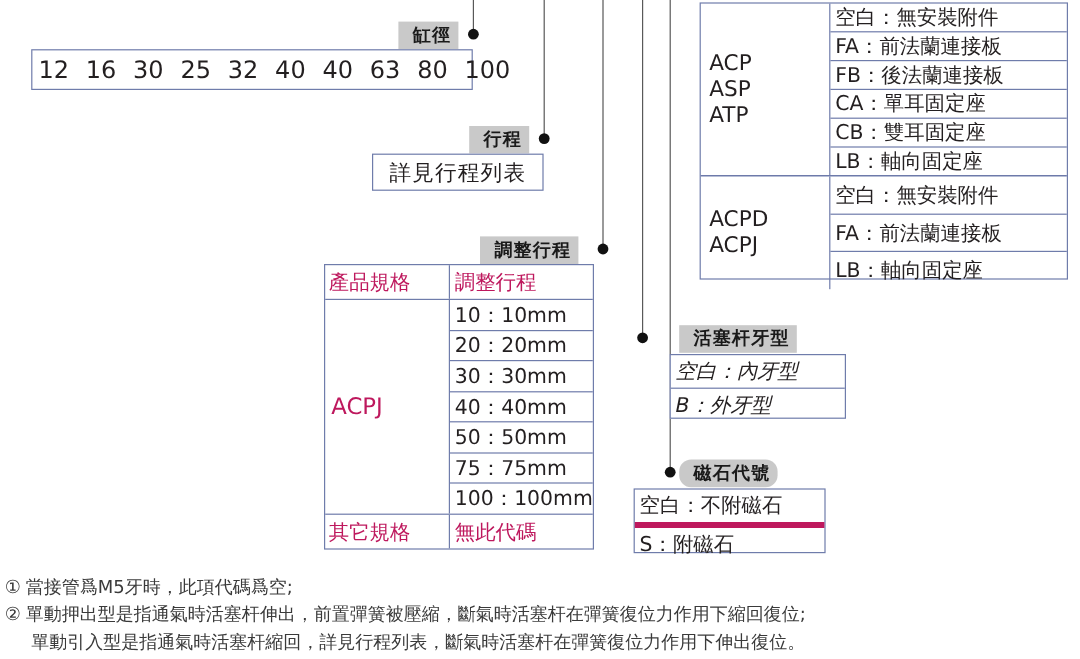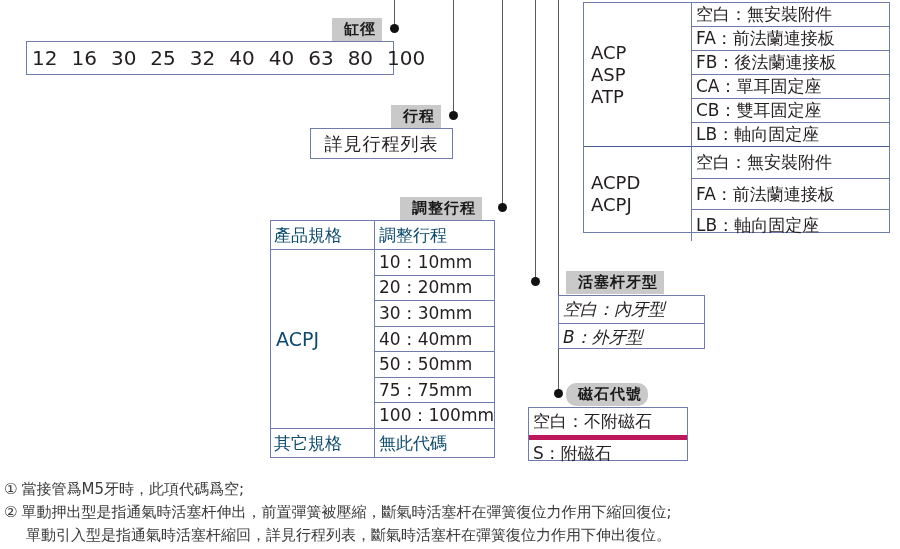--- a/index.html
+++ b/index.html
@@ -55,21 +55,21 @@
     position: absolute;
     border: 1px solid #6f7cab;
     box-sizing: border-box;
     background: #ffffff;
   }
   .cell {
     box-sizing: border-box;
     display: flex;
     align-items: center;
     white-space: nowrap;
-    color: #0c4a6e;
+    color: #be185d;
   }
 
   
   #bore-table {
     left: 26px; top: 41px;
     width: 368px; height: 34px;
   }
   #bore-table .borerow {
     height: 100%;
     display: flex;

